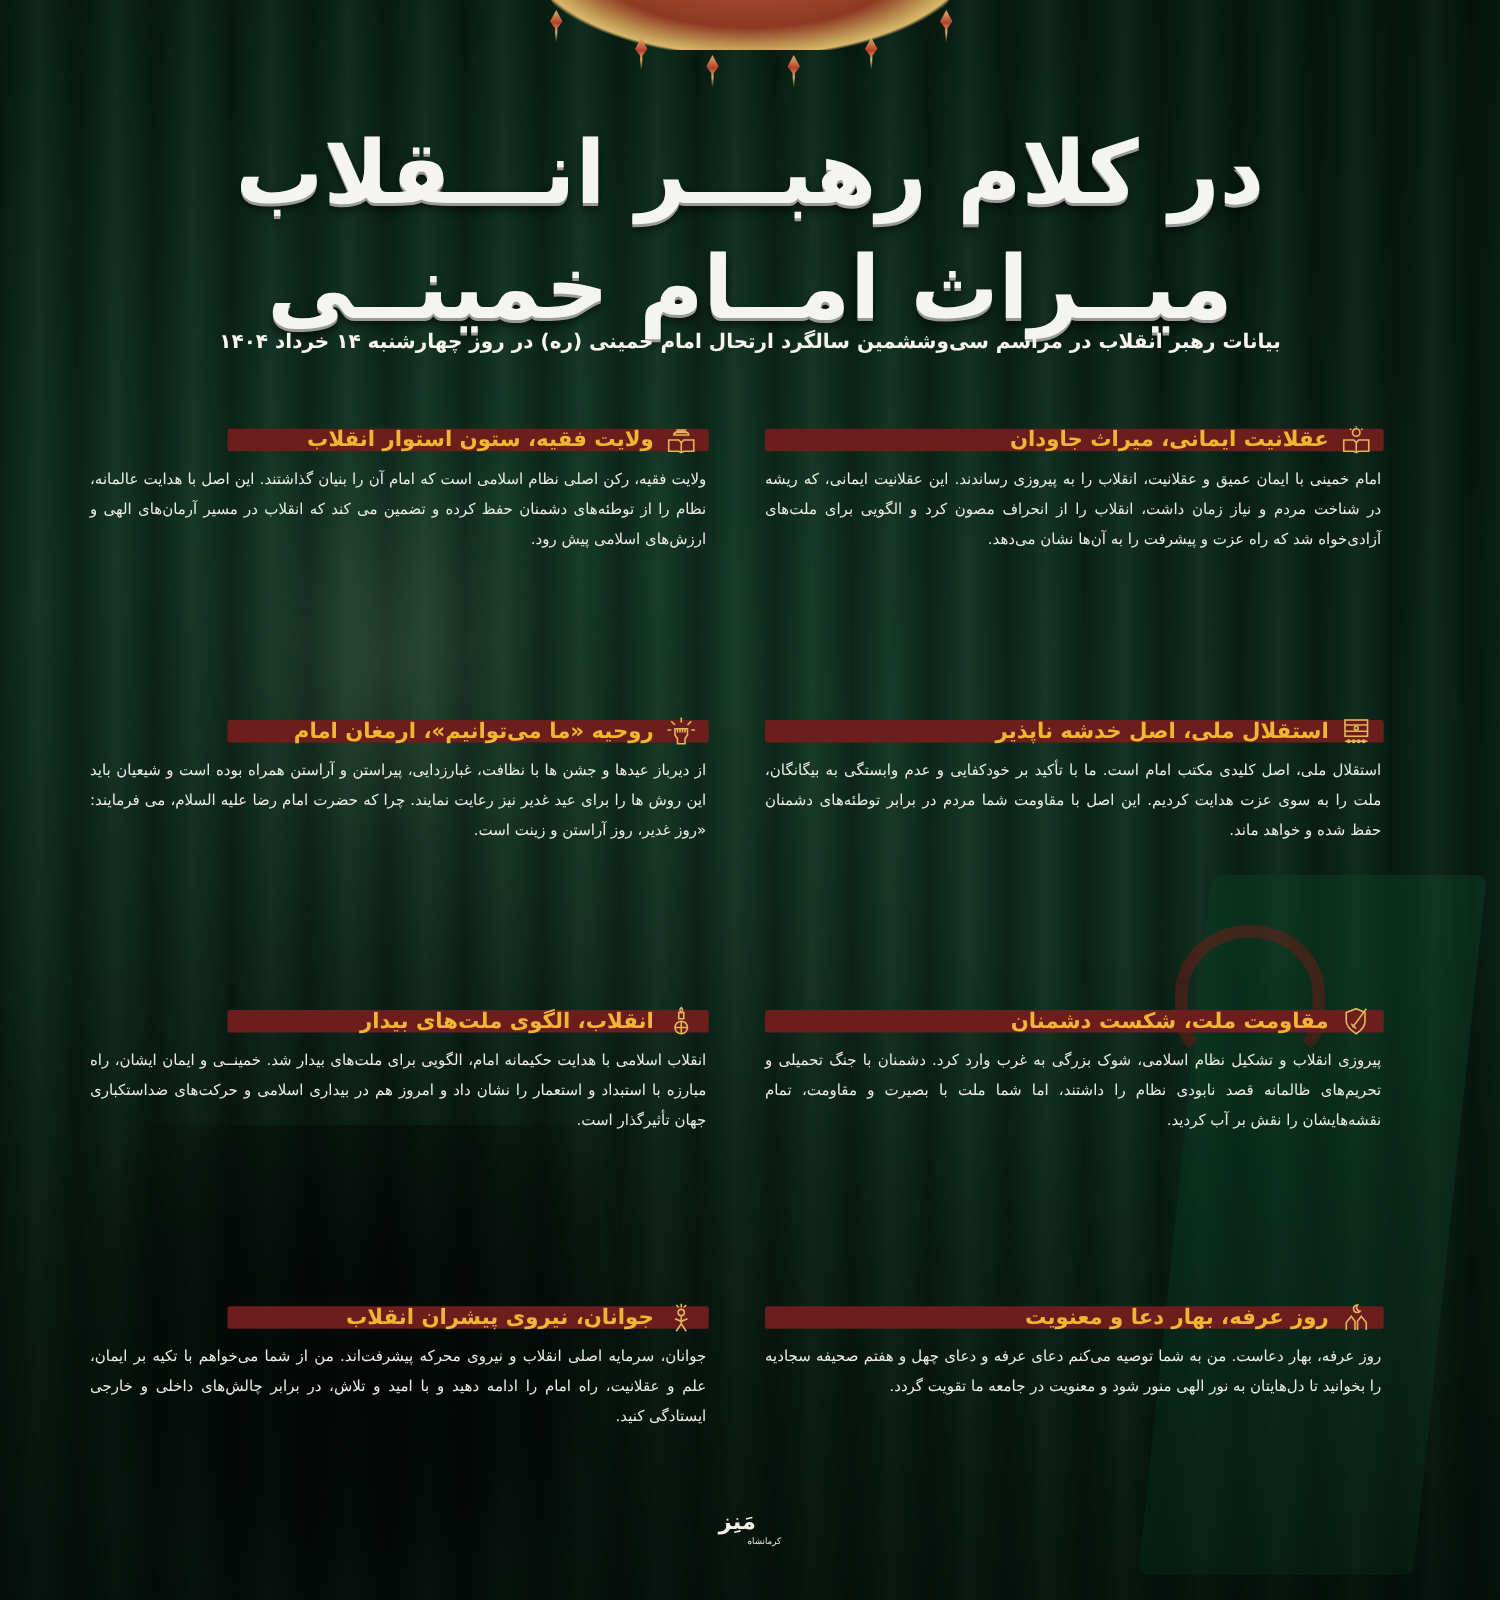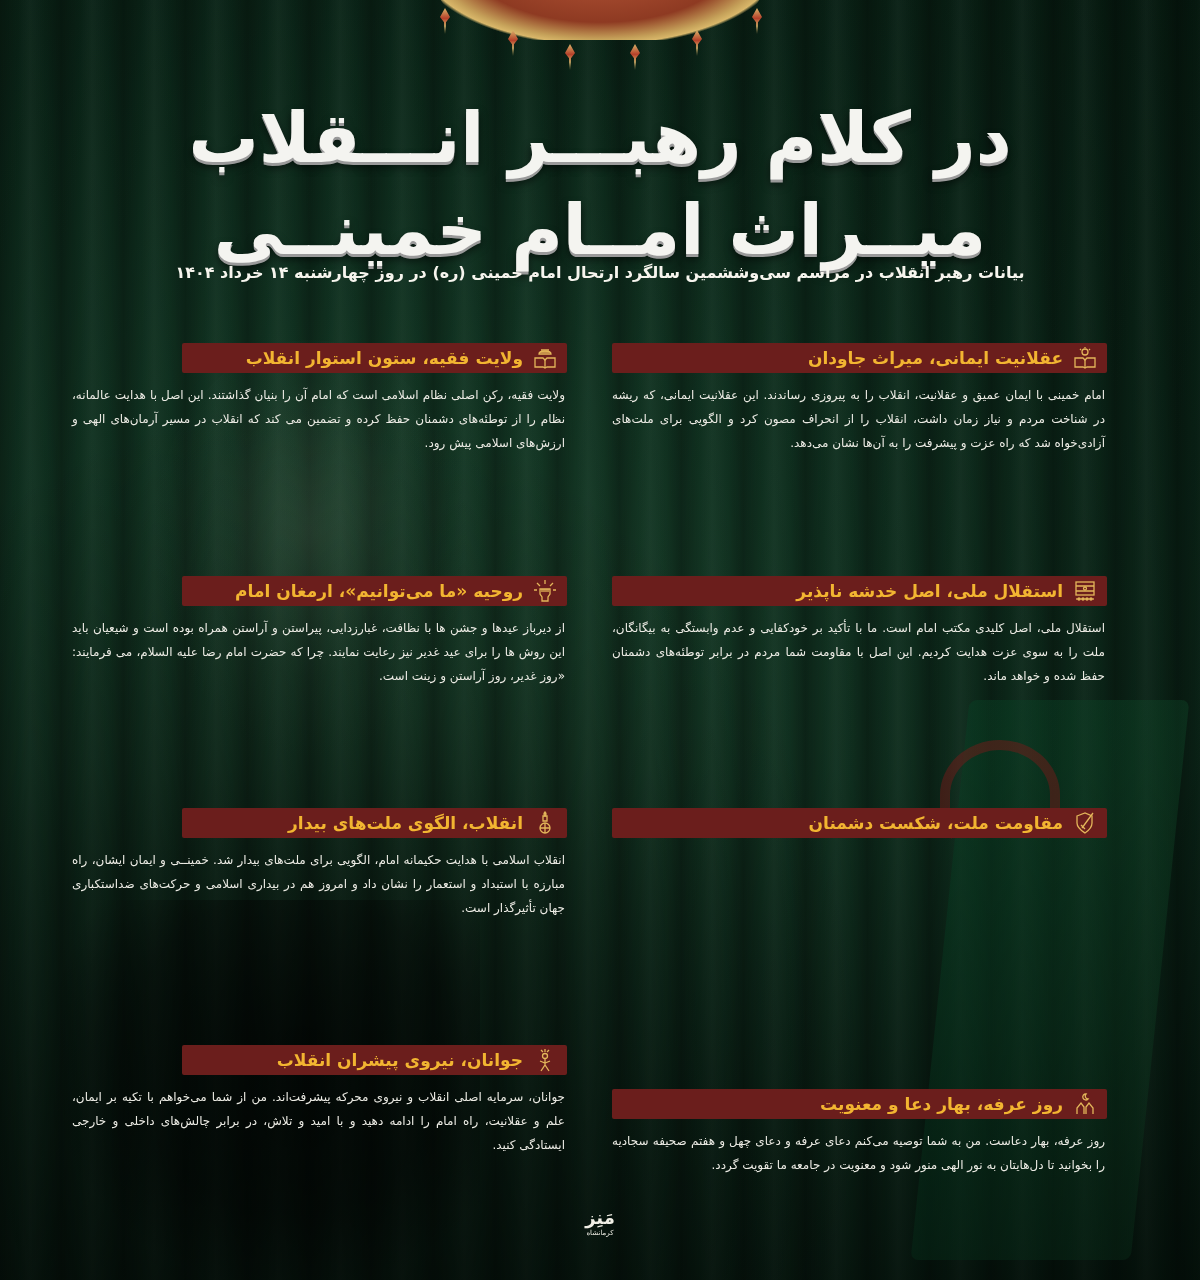--- a/index.html
+++ b/index.html
@@ -70,21 +70,21 @@
     text-align: center; direction: rtl;
     font-weight: bold; font-size: 16px; line-height: 22px;
     color: #f7f5ee;
     white-space: nowrap;
   }
 
   .card { position: absolute; direction: rtl; width: 495px; }
   .card .head {
     display: flex; align-items: center; justify-content: flex-start;
     background: #6b1e1c;
-    height: 30px; padding: 0 10px;
+    height: 18px; padding: 0 10px;
     gap: 10px;
     border-radius: 2px;
   }
   .card .head .icon {
     width: 24px; height: 24px; flex: 0 0 24px;
     color: #e3b65a; display: flex; align-items: center; justify-content: center;
   }
   .card .head .label {
     font-weight: bold; font-size: 17px; color: #f2b531; white-space: nowrap;
   }
@@ -96,21 +96,21 @@
   }
   .right-col { left: 612px; }
   .left-col { left: 72px; }
   .right-col .head { width: 495px; }
   .left-col .head { width: 385px; margin-right: 0; margin-left: auto; }
   .left-col { width: 495px; }
   .left-col .head { margin-left: 110px; }
 
   .logo {
     position: absolute; left: 575px; top: 1208px; width: 50px; height: 40px;
-    text-align: center; color: #f1efe6;
+    color: #f1efe6;
   }
   .logo .mark { font-weight: bold; font-size: 18px; line-height: 20px; }
   .logo .city { font-size: 7px; line-height: 10px; direction: rtl; }
 </style>
 </head>
 <body>
 
 <div class="bg"></div>
 <div class="portrait"></div>
 <div class="flag"></div>
@@ -198,38 +198,39 @@
 <div class="card right-col" style="top:808px;">
   <div class="head">
     <span class="icon">
       <svg width="24" height="24" viewBox="0 0 24 24" fill="none" stroke="#e3b65a" stroke-width="1.3">
           <path d="M4 5l8-3 7 3v7c0 5-4 8-7 10-3-2-8-5-8-10z"></path>
           <path d="M20 2L9 17M8 14l4 4"></path>
         </svg>
     </span>
     <span class="label">مقاومت ملت، شکست دشمنان</span>
   </div>
+  <div class="body">پیروزی انقلاب و تشکیل نظام اسلامی، شوک بزرگی به غرب وارد کرد. دشمنان با جنگ تحمیلی و تحریم‌های ظالمانه قصد نابودی نظام را داشتند، اما شما ملت با بصیرت و مقاومت، تمام نقشه‌هایشان را نقش بر آب کردید.</div>
 </div>
 
 <div class="card left-col" style="top:808px;">
   <div class="head">
     <span class="icon">
       <svg width="24" height="24" viewBox="0 0 24 24" fill="none" stroke="#e3b65a" stroke-width="1.3">
           <path d="M12 1c2 2 1 3 0 4-1-1-2-2 0-4z"></path>
           <path d="M10 5h4v5h-4z"></path>
           <circle cx="12" cy="17" r="5"></circle>
           <path d="M7 17h10M12 12v10"></path>
         </svg>
     </span>
     <span class="label">انقلاب، الگوی ملت‌های بیدار</span>
   </div>
   <div class="body">انقلاب اسلامی با هدایت حکیمانه امام، الگویی برای ملت‌های بیدار شد. خمینــی و ایمان ایشان، راه مبارزه با استبداد و استعمار را نشان داد و امروز هم در بیداری اسلامی و حرکت‌های ضداستکباری جهان تأثیرگذار است.</div>
 </div>
 
-<div class="card right-col" style="top:1045px;margin-top:44px;">
+<div class="card right-col" style="top:1045px;">
   <div class="head">
     <span class="icon">
       <svg width="24" height="24" viewBox="0 0 24 24" fill="none" stroke="#e3b65a" stroke-width="1.3">
           <path d="M13 2a3 3 0 1 0 2 5 3 3 0 0 1-2-5z"></path>
           <path d="M4 22v-6l4-5 3 4v7"></path>
           <path d="M20 22v-6l-4-5-3 4v7"></path>
         </svg>
     </span>
     <span class="label">روز عرفه، بهار دعا و معنویت</span>
   </div>

